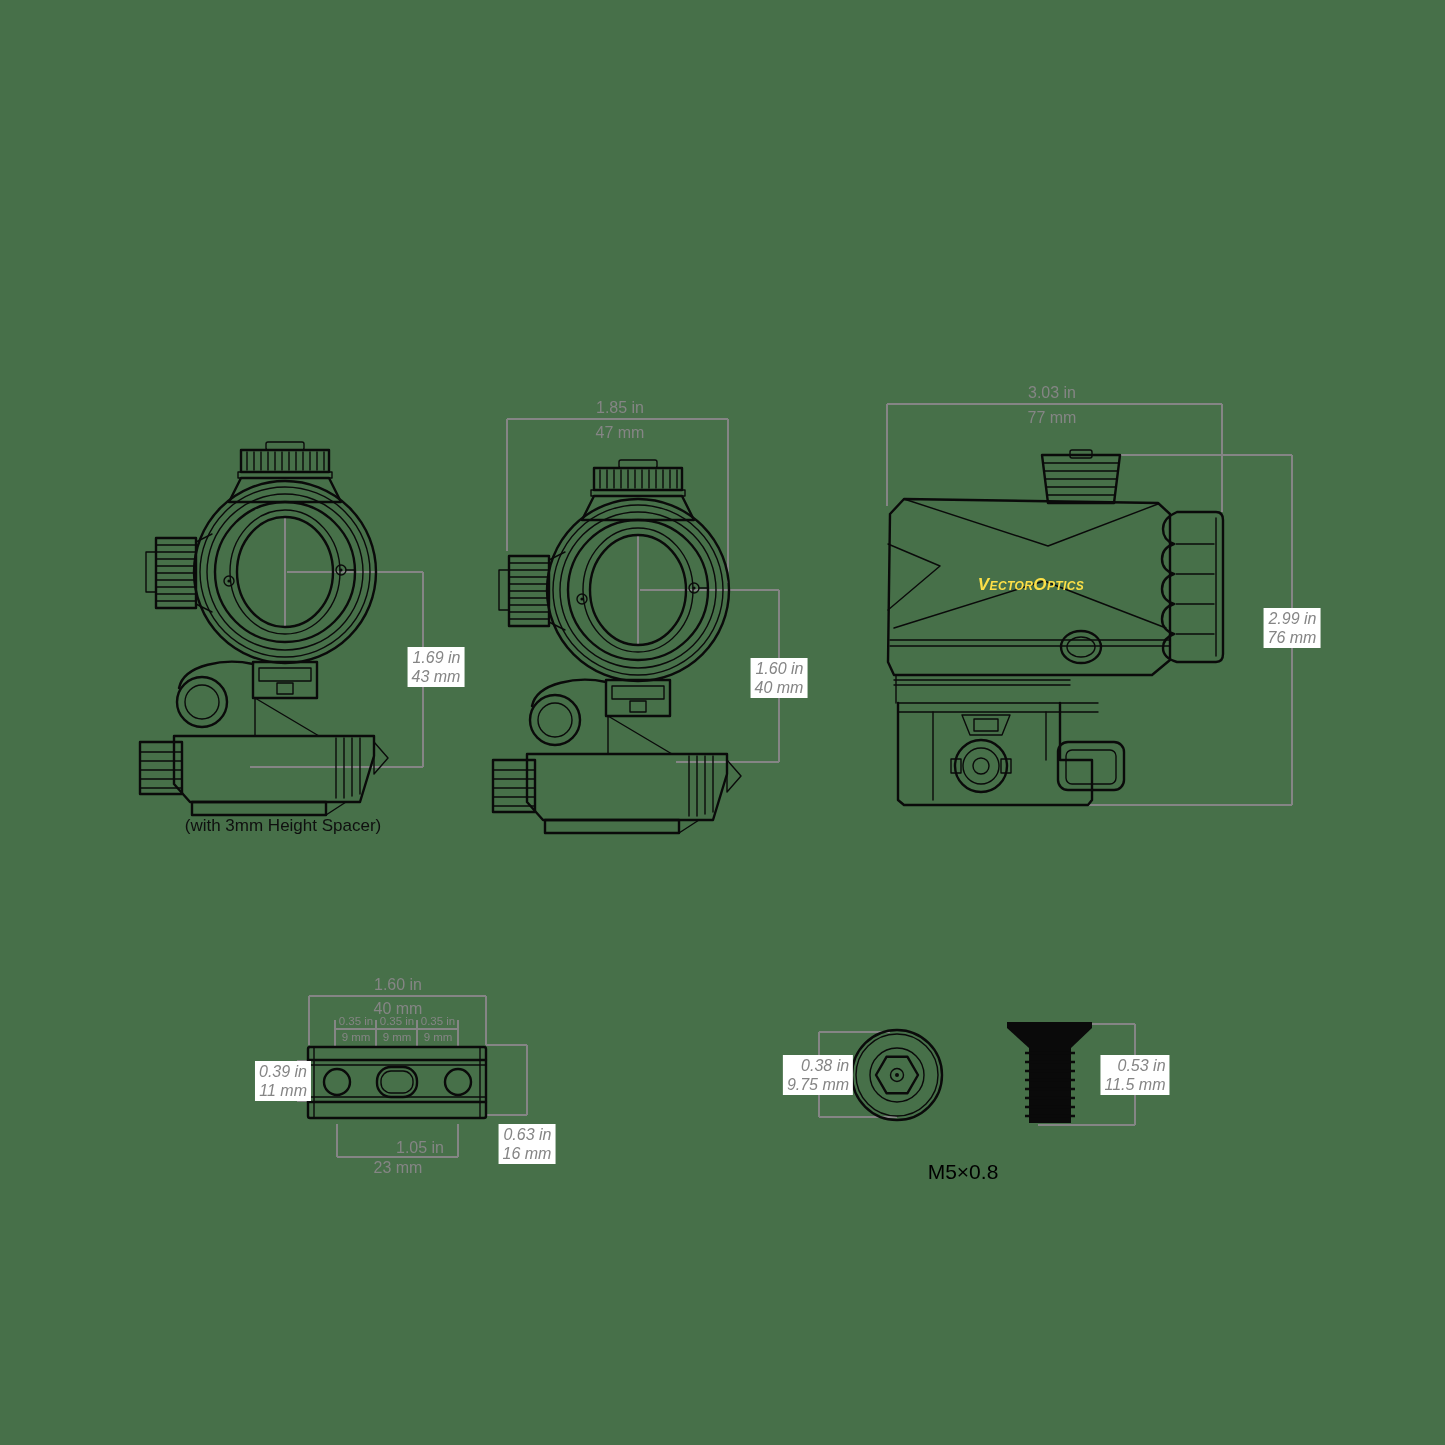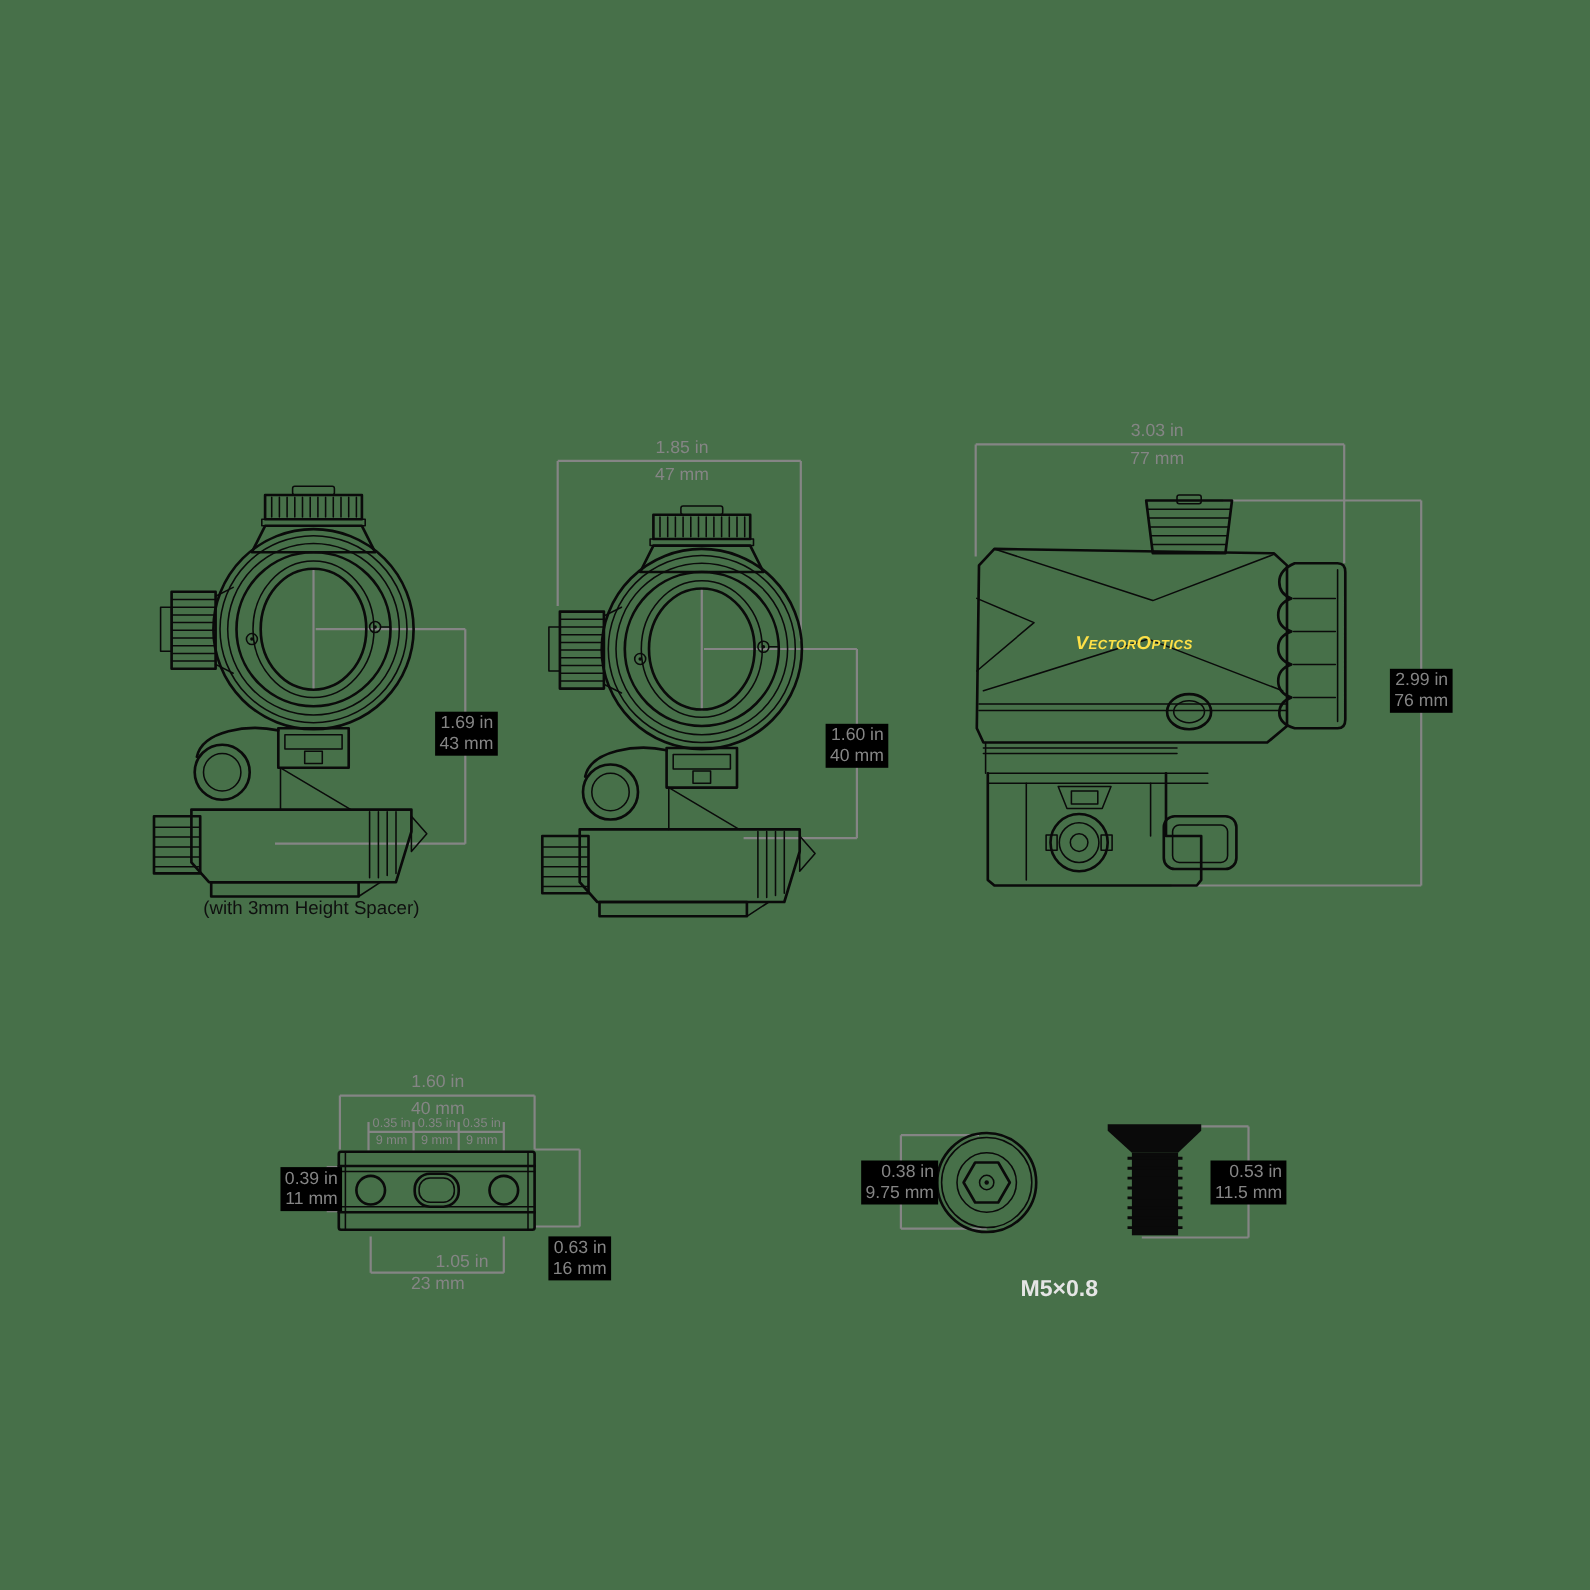--- a/index.html
+++ b/index.html
@@ -17,31 +17,31 @@
   .lt { fill:none; stroke:#0a0a0a; stroke-width:1.4; stroke-linejoin:round; stroke-linecap:round; }
   .blk { fill:#0a0a0a; stroke:none; }
   .dim { fill:none; stroke:#858585; stroke-width:2; }
   .dim-label {
     position:absolute; z-index:3;
     transform:translate(-50%,-50%);
     color:#858585;
     font-size:16px; line-height:19px;
     text-align:right; white-space:nowrap;
   }
-  .dim-label.masked { background:#000000; padding:1px 4px; }
+  .dim-label.masked { background:#ffffff; padding:1px 4px;font-style:italic; }
   .dim-label.small { font-size:11.5px; line-height:13.5px; }
   .caption {
     position:absolute; z-index:3;
     transform:translate(-50%,-50%);
     color:#0f0f0f; font-size:17px; white-space:nowrap;
   }
   .thread-label {
     position:absolute; z-index:3;
     transform:translate(-50%,-50%);
-    color:#e5e5e5; font-size:21px; white-space:nowrap;font-weight:bold;
+    color:#000000; font-size:21px; white-space:nowrap;
   }
   .brand {
     position:absolute; z-index:3;
     transform:translate(-50%,-50%);
     color:#fde047; font-size:17px; font-weight:bold; font-style:italic;
     font-variant:small-caps; letter-spacing:0.4px; white-space:nowrap;
   }
 </style>
 </head>
 <body>
@@ -188,21 +188,21 @@
     <circle class="lt" cx="52" cy="60" r="27"></circle>
     <polygon class="ln" points="73,60 62.5,78.2 41.5,78.2 31,60 41.5,41.8 62.5,41.8"></polygon>
     <circle class="lt" cx="52" cy="60" r="6.5"></circle>
     <circle class="blk" cx="52" cy="60" r="2"></circle>
 
     <polygon class="blk" points="162,7 247,7 247,13 226,33 184,33 162,13"></polygon>
     <rect class="blk" x="184" y="33" width="42" height="75"></rect>
     <path d="M180,38 H230 M180,47 H230 M180,56 H230 M180,65 H230 M180,74 H230 M180,83 H230 M180,92 H230 M180,101 H230" style="stroke:#0a0a0a; stroke-width:2.6; fill:none"></path>
   </svg>
 
-  <div class="dim-label masked" style="left:424px; top:667px">
+  <div class="dim-label masked" style="left:436px; top:667px">
     <span>1.69 in</span><br>
     <span>43 mm</span>
   </div>
 
   <div class="dim-label" style="left:620px; top:407px"><span>1.85 in</span></div>
   <div class="dim-label" style="left:620px; top:432px"><span>47 mm</span></div>
 
   <div class="dim-label masked" style="left:779px; top:678px">
     <span>1.60 in</span><br>
     <span>40 mm</span>

